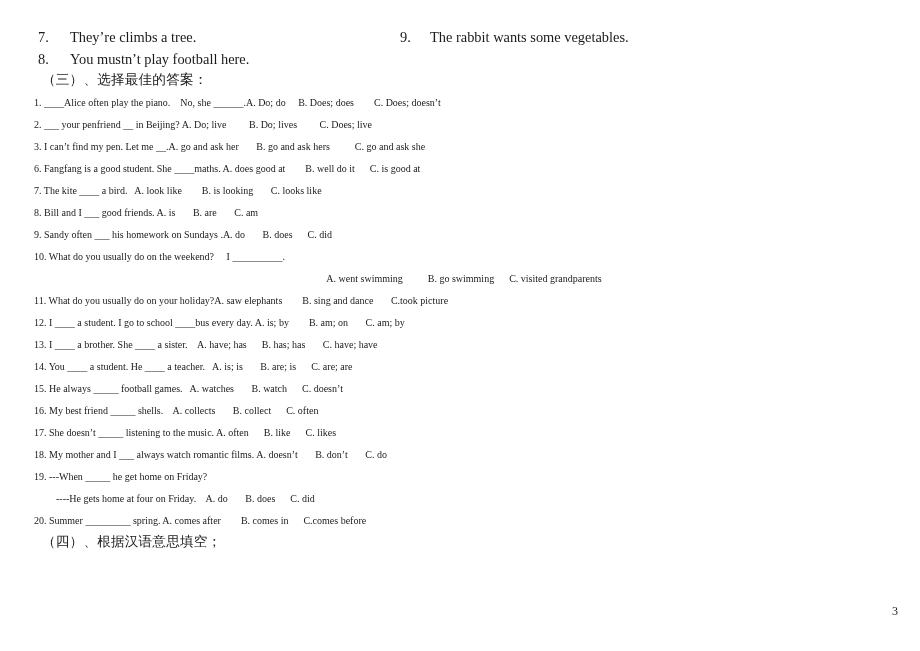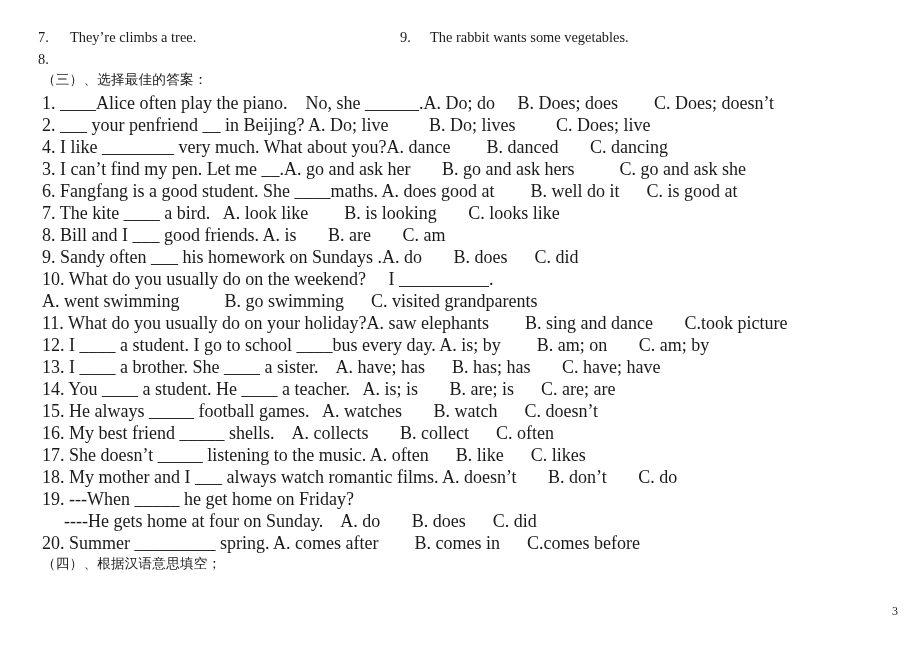--- a/index.html
+++ b/index.html
@@ -61,32 +61,32 @@
     font-family: Liberation Mono, monospace;
     font-size: 13.6px;
     line-height: 22px;
     height: 22px;
     padding-left: 16px;
     letter-spacing: 0.2px;
   }
 
   
   .qline {
-    font-size: 18px;
+    font-size: 10px;
     line-height: 22px;
     height: 22px;
     padding-left: 8px;
     white-space: pre;
-    margin-left: 8px;
   }
   .qline.indent-sub {
     padding-left: 30px;
   }
   .qline.indent-opts {
     padding-left: 8px;
+    text-align: center;
   }
 
   
   .page-number {
     position: absolute;
     right: 22px;
     top: 604px;
     font-size: 12px;
     line-height: 14px;
     font-family: "Liberation Serif", "DejaVu Serif", serif;
@@ -105,44 +105,44 @@
     </div>
     <div class="col-right">
       <span class="num-wide-r">9.</span>
       <span>The rabbit wants some vegetables.</span>
     </div>
   </div>
 
   <div class="two-col-row">
     <div class="col-left">
       <span class="num-wide">8.</span>
+      <span>You mustn’t play football here.</span>
     </div>
   </div>
 
   <div class="cn-heading">（三）、选择最佳的答案：</div>
 
   <div class="qline">1. ____Alice often play the piano.    No, she ______.A. Do; do     B. Does; does        C. Does; doesn’t</div>
   <div class="qline">2. ___ your penfriend __ in Beijing? A. Do; live         B. Do; lives         C. Does; live</div>
-  <div class="qline">4. I like ________ very much. What about you?A. dance        B. danced       C. dancing</div>
   <div class="qline">3. I can’t find my pen. Let me __.A. go and ask her       B. go and ask hers          C. go and ask she</div>
   <div class="qline">6. Fangfang is a good student. She ____maths. A. does good at        B. well do it      C. is good at</div>
   <div class="qline">7. The kite ____ a bird.   A. look like        B. is looking       C. looks like</div>
   <div class="qline">8. Bill and I ___ good friends. A. is       B. are       C. am</div>
   <div class="qline">9. Sandy often ___ his homework on Sundays .A. do       B. does      C. did</div>
   <div class="qline">10. What do you usually do on the weekend?     I __________.</div>
   <div class="qline indent-opts">A. went swimming          B. go swimming      C. visited grandparents</div>
   <div class="qline">11. What do you usually do on your holiday?A. saw elephants        B. sing and dance       C.took picture</div>
   <div class="qline">12. I ____ a student. I go to school ____bus every day. A. is; by        B. am; on       C. am; by</div>
   <div class="qline">13. I ____ a brother. She ____ a sister.    A. have; has      B. has; has       C. have; have</div>
   <div class="qline">14. You ____ a student. He ____ a teacher.   A. is; is       B. are; is      C. are; are</div>
   <div class="qline">15. He always _____ football games.   A. watches       B. watch      C. doesn’t</div>
   <div class="qline">16. My best friend _____ shells.    A. collects       B. collect      C. often</div>
   <div class="qline">17. She doesn’t _____ listening to the music. A. often      B. like      C. likes</div>
   <div class="qline">18. My mother and I ___ always watch romantic films. A. doesn’t       B. don’t       C. do</div>
   <div class="qline">19. ---When _____ he get home on Friday?</div>
-  <div class="qline indent-sub">----He gets home at four on Sunday.    A. do       B. does      C. did</div>
+  <div class="qline indent-sub">----He gets home at four on Friday.    A. do       B. does      C. did</div>
   <div class="qline">20. Summer _________ spring. A. comes after        B. comes in      C.comes before</div>
 
   <div class="cn-heading">（四）、根据汉语意思填空；</div>
 
   <div class="page-number">3</div>
 
 </div>
 
 </body></html>

